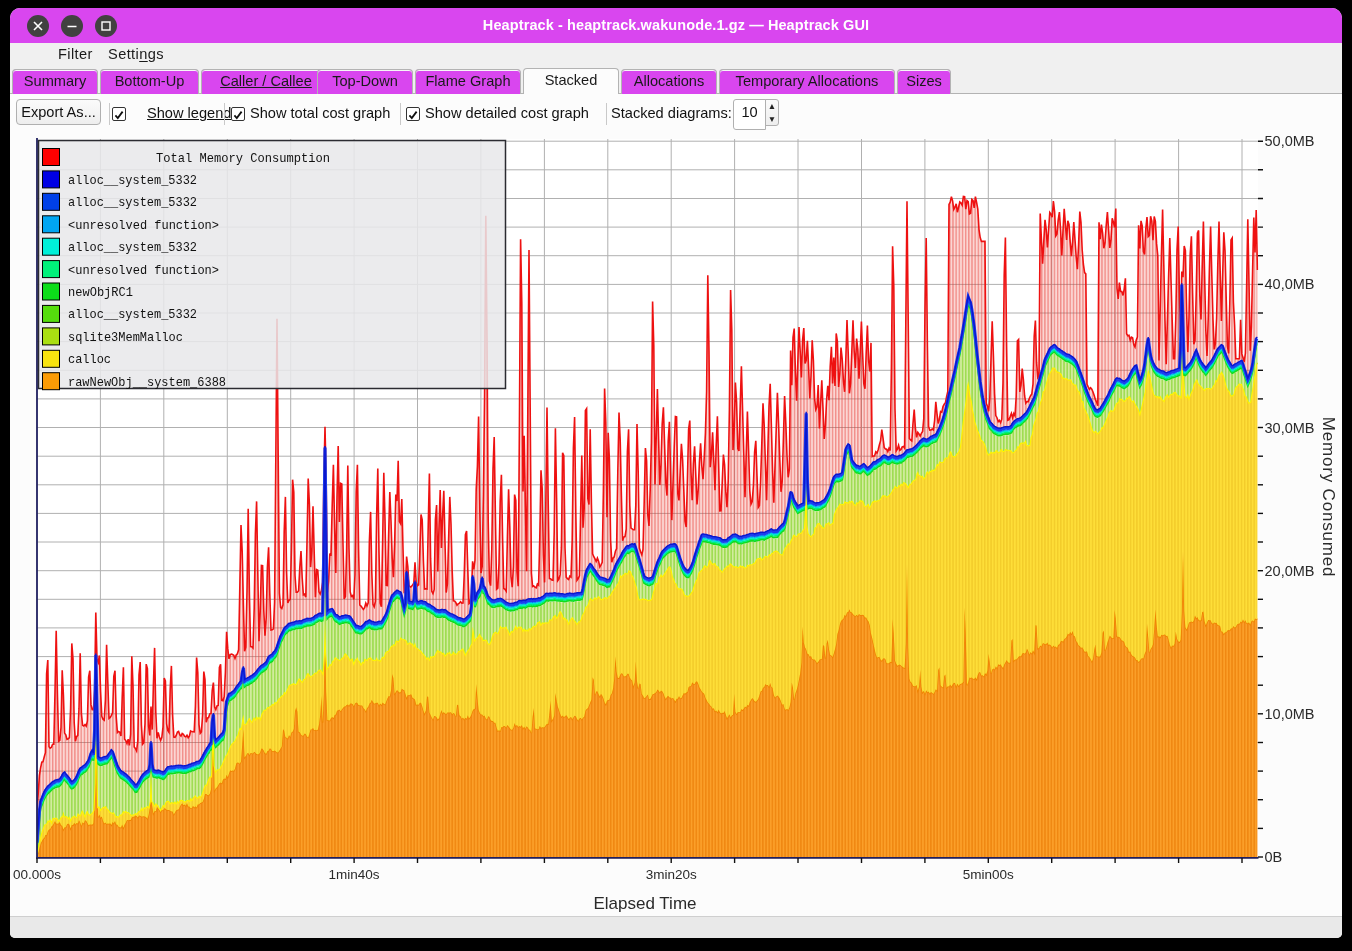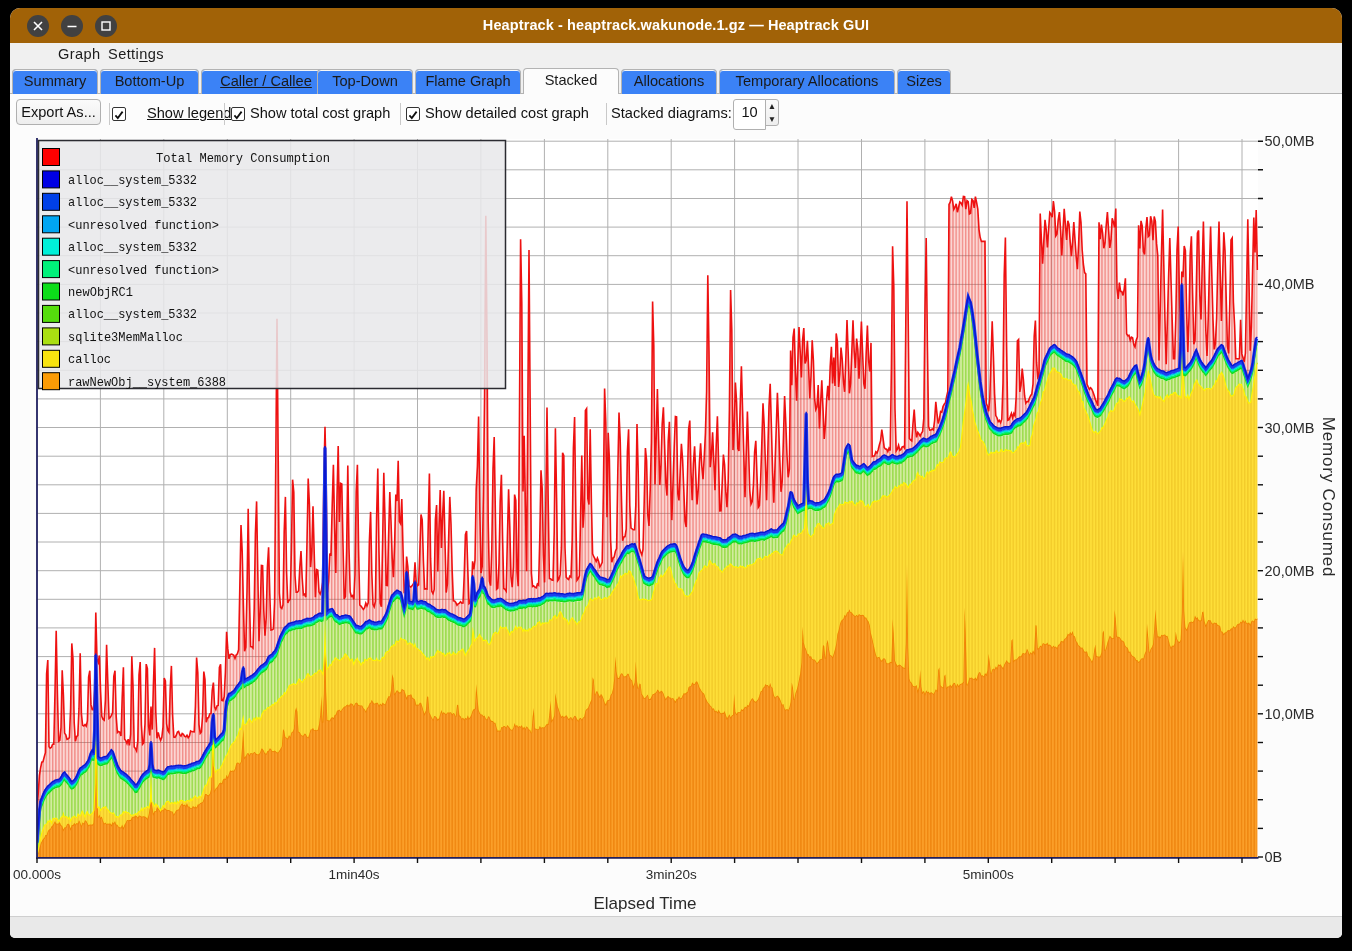--- a/index.html
+++ b/index.html
@@ -1,29 +1,29 @@
 <!DOCTYPE html>
 <html><head>
 <meta charset="utf-8">
 <style>
 * { margin:0; padding:0; box-sizing:border-box; }
 html,body { width:1352px; height:951px; background:#000; overflow:hidden; }
 body { font-family:"Liberation Sans",sans-serif; position:relative; }
 .win { position:absolute; left:10px; top:8px; width:1332px; height:930px;
   background:#fcfcfc; border-radius:10px 10px 5px 5px; overflow:hidden; }
-.titlebar { position:absolute; left:0; top:0; width:100%; height:35px; background:#a16207; }
+.titlebar { position:absolute; left:0; top:0; width:100%; height:35px; background:#d946ef; }
 .tbtn { position:absolute; top:7px; width:22px; height:22px; border-radius:50%; background:#414141;
   color:#fff; text-align:center; }
 .ttext { position:absolute; top:0; left:0; width:100%; height:35px; line-height:35px; text-align:center;
   color:#ffffff; font-weight:bold; font-size:14.5px; letter-spacing:0.1px; }
 .menubar { position:absolute; left:0; top:35px; width:100%; height:25px; background:#f0f0f0; font-size:14.6px; color:#1a1a1a; letter-spacing:0.4px; }
 .menubar span.it { position:absolute; top:3px; }
 .tabrow { position:absolute; left:0; top:60px; width:100%; height:26px; background:#f0f0f0; }
 .tabrow .line { position:absolute; left:0; bottom:0; width:100%; height:1px; background:#b3b3b3; }
-.tab { position:absolute; top:1px; height:25px; background:#3b82f6; border:1px solid #b3b3b3; border-bottom:none;
+.tab { position:absolute; top:1px; height:25px; background:#d946ef; border:1px solid #b3b3b3; border-bottom:none;
   border-radius:4px 4px 0 0; font-size:14.6px; color:#1a1a1a; text-align:center; z-index:1;
   box-shadow: inset 0 1px 0 #f6f6f6; }
 .tab span { display:block; margin-top:3px; }
 .tab.sel { background:#fcfcfc; z-index:3; top:0px; height:26px; box-shadow:none; }
 .toolbar { position:absolute; left:0; top:86px; width:100%; height:37px; background:#fcfcfc; font-size:14.6px; color:#111;padding-left:27px; }
 .btn { position:absolute; left:6px; top:5px; width:85px; height:26px; border:1px solid #b0b0b0; border-radius:4px;
   background:linear-gradient(#fbfbfb,#eeeeee); text-align:center; line-height:24px; font-size:14.6px; }
 .cb { position:absolute; top:13px; width:14px; height:14px; background:#fff; border:1px solid #333; border-radius:2px; }
 
 .cblab { position:absolute; top:12px; line-height:15px; }
@@ -47,21 +47,21 @@
     <div class="tbtn" style="left:51px;"><svg width="22" height="22" viewBox="0 0 22 22">
           <path d="M6.5 11.5 L15.5 11.5" stroke="#fff" stroke-width="1.6"></path>
         </svg></div>
     <div class="tbtn" style="left:85px;"><svg width="22" height="22" viewBox="0 0 22 22">
           <rect x="7" y="7" width="8" height="8" fill="none" stroke="#fff" stroke-width="1.4"></rect>
         </svg></div>
     <div class="ttext">Heaptrack - heaptrack.wakunode.1.gz — Heaptrack GUI</div>
   </div>
   <div class="menubar">
     <span class="it" style="left:10px;margin-top:30px;"><span class="u">F</span>ile</span>
-    <span class="it" style="left:48px;">Graph</span>
+    <span class="it" style="left:48px;">Filter</span>
     <span class="it" style="left:98px;">Setti<span class="u">n</span>gs</span>
   </div>
   <div class="tabrow">
     <div class="line"></div>
     <div class="tab" style="left:2px;width:86px;">
         <span>Summary</span>
       </div>
     <div class="tab" style="left:90px;width:99px;">
         <span>Bottom-Up</span>
       </div>

